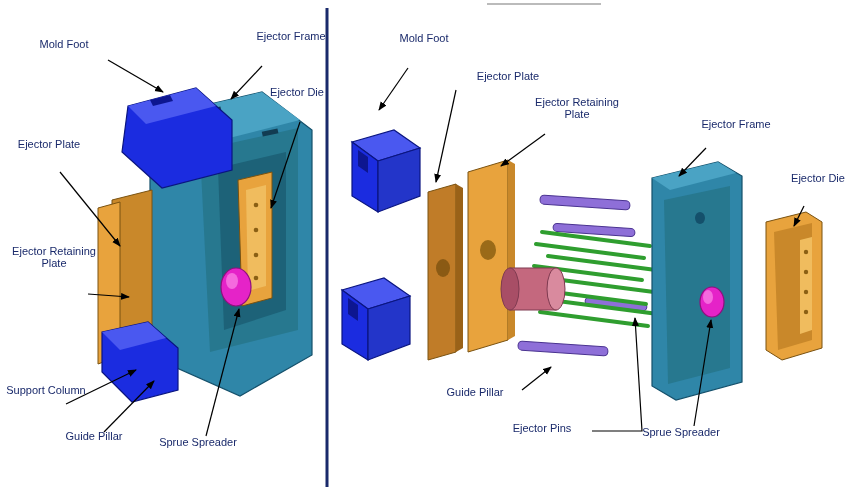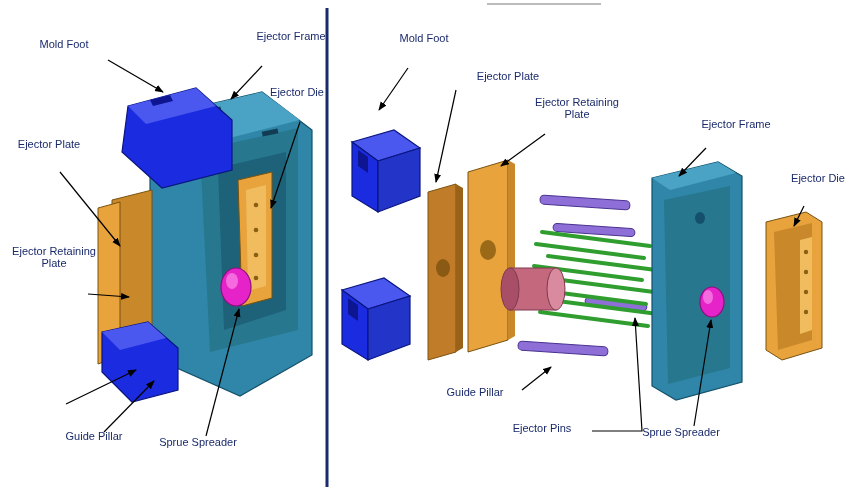--- a/index.html
+++ b/index.html
@@ -184,20 +184,21 @@
       <path class="leader" marker-end="url(#arrow)" d="M592,431 L642,431 L635,318"></path>
       <path class="leader" marker-end="url(#arrow)" d="M694,426 L711,320"></path>
     </g>
   </svg>
 
   <div class="label" style="left:16px;top:38px;width:96px;">Mold Foot</div>
   <div class="label" style="left:252px;top:30px;width:78px;">Ejector Frame</div>
   <div class="label" style="left:262px;top:86px;width:70px;">Ejector Die</div>
   <div class="label" style="left:14px;top:138px;width:70px;">Ejector Plate</div>
   <div class="label" style="left:6px;top:245px;width:96px;">Ejector Retaining Plate</div>
+  <div class="label" style="left:0px;top:384px;width:92px;">Support Column</div>
   <div class="label" style="left:58px;top:430px;width:72px;">Guide Pillar</div>
   <div class="label" style="left:150px;top:436px;width:96px;">Sprue Spreader</div>
 
   <div class="label" style="left:392px;top:32px;width:64px;">Mold Foot</div>
   <div class="label" style="left:448px;top:70px;width:120px;">Ejector Plate</div>
   <div class="label" style="left:522px;top:96px;width:110px;">Ejector Retaining Plate</div>
   <div class="label" style="left:696px;top:118px;width:80px;">Ejector Frame</div>
   <div class="label" style="left:786px;top:172px;width:64px;">Ejector Die</div>
   <div class="label" style="left:425px;top:386px;width:100px;">Guide Pillar</div>
   <div class="label" style="left:492px;top:422px;width:100px;text-align:center;">Ejector Pins</div>

